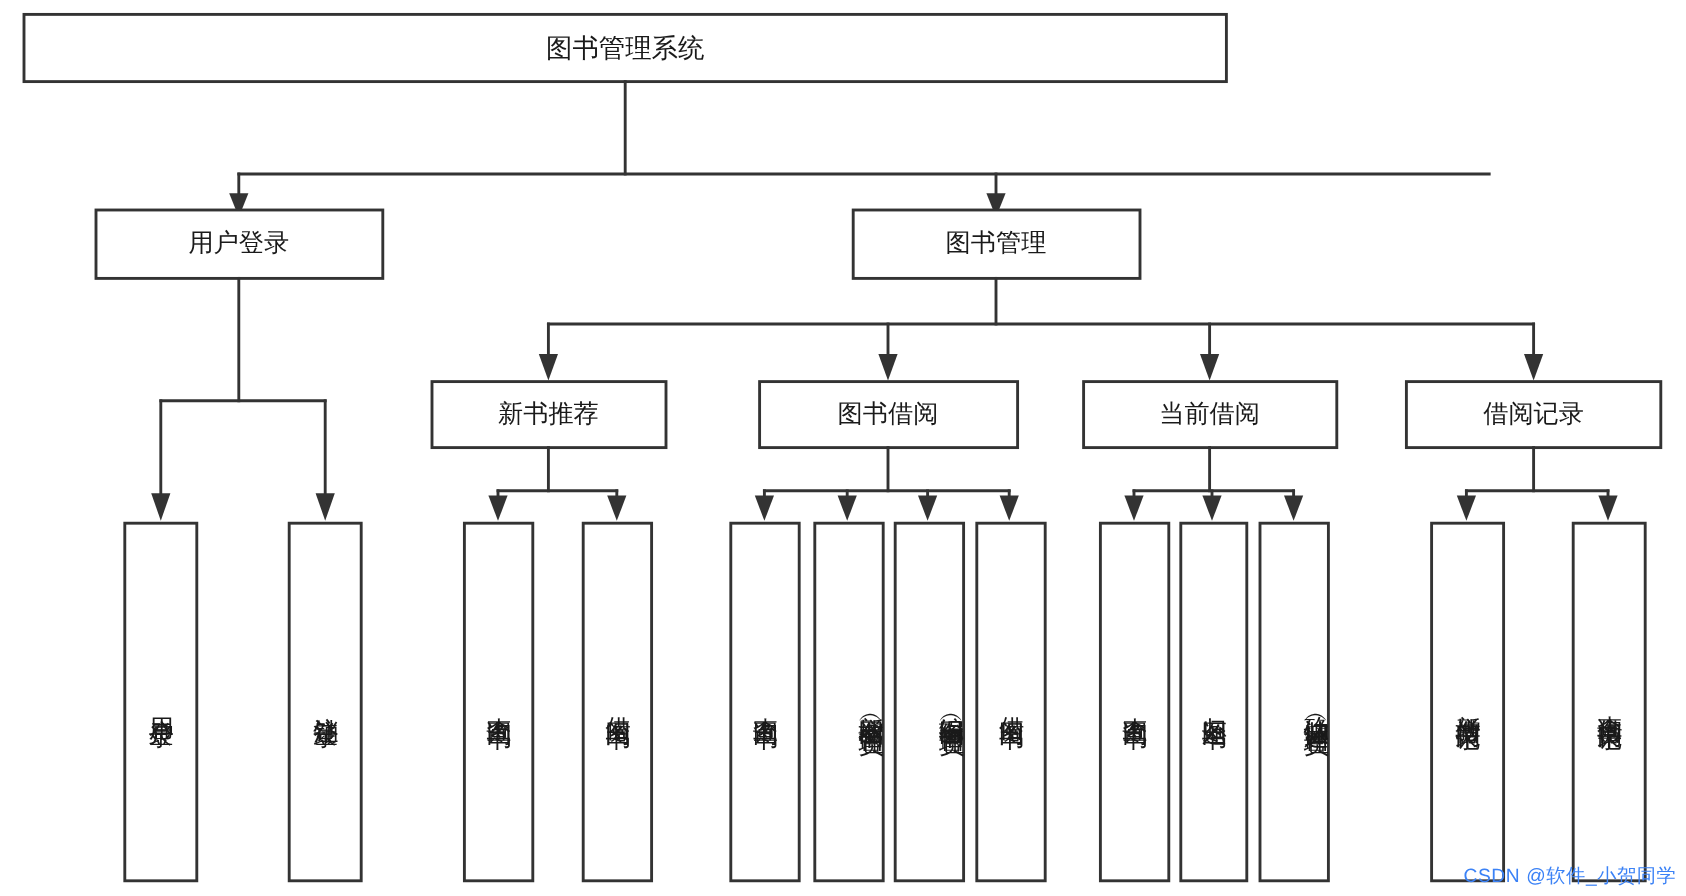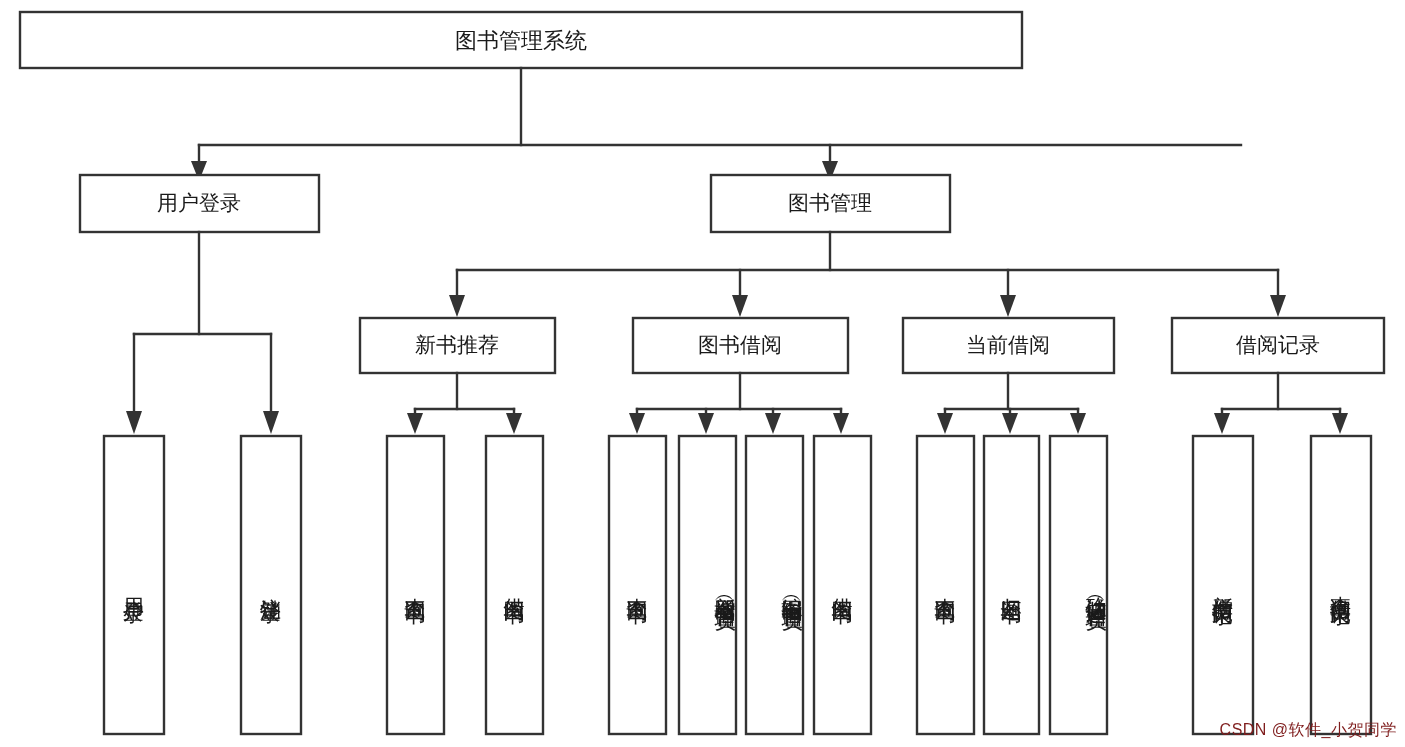--- a/index.html
+++ b/index.html
@@ -69,21 +69,21 @@
     justify-content: center;
     white-space: nowrap;
     pointer-events: none;
   }
   .watermark {
     position: absolute;
     right: 8px;
     bottom: 6px;
     font-family: "Liberation Sans", "DejaVu Sans", sans-serif;
     font-size: 16px;
-    color: #7f1d1d;
+    color: #3b82f6;
     letter-spacing: 0.5px;
     white-space: nowrap;
   }
 </style>
 </head>
 <body>
 
 <div id="diagram-root">
 
   <svg id="flow-svg" viewBox="0 0 1405 747">

